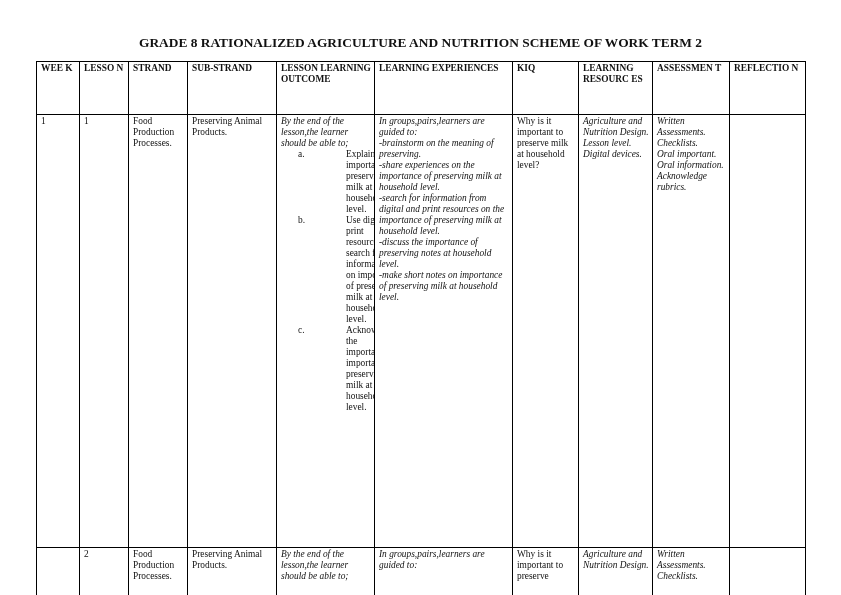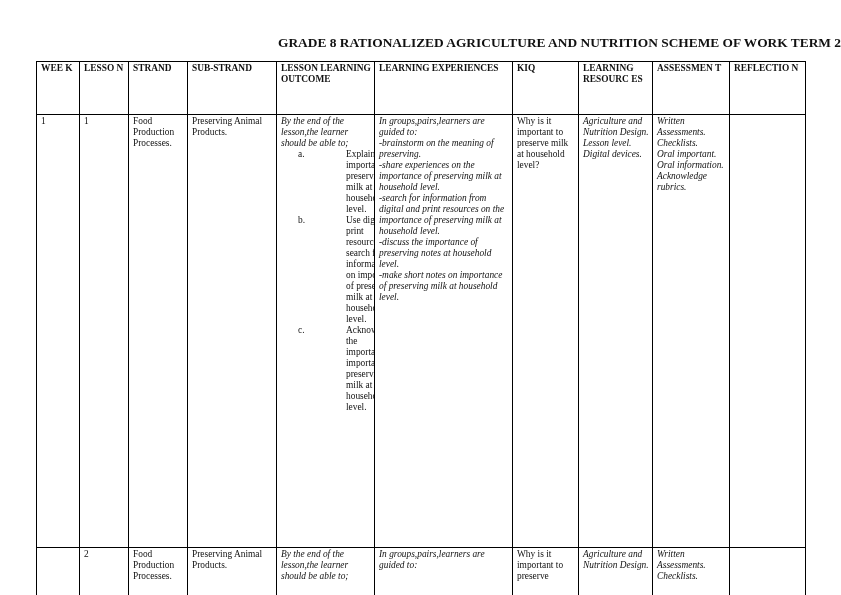--- a/index.html
+++ b/index.html
@@ -1,21 +1,21 @@
 <!DOCTYPE html>
 <html><head>
   <meta charset="utf-8">
   <style>
     html, body { margin: 0; padding: 0; background: #ffffff; }
     body {
       width: 841px; height: 595px; position: relative; overflow: hidden;
       font-family: "Liberation Serif", "DejaVu Serif", serif; color: #111;
     }
     .title {
-      position: absolute; left: 0; top: 35px; width: 841px; text-align: right;
+      position: absolute; left: 0; top: 35px; width: 841px; text-align: center;
       font-weight: bold; font-size: 13.4px; letter-spacing: 0; white-space: nowrap;
     }
     table.scheme {
       position: absolute; left: 36px; top: 61px;
       border-collapse: collapse; table-layout: fixed; width: 769px;
       font-size: 9.4px; line-height: 11px;
     }
     table.scheme td, table.scheme th {
       border: 1px solid #000; vertical-align: top; padding: 1px 3px 16px 4px;
       text-align: left; overflow: hidden; word-wrap: break-word;

